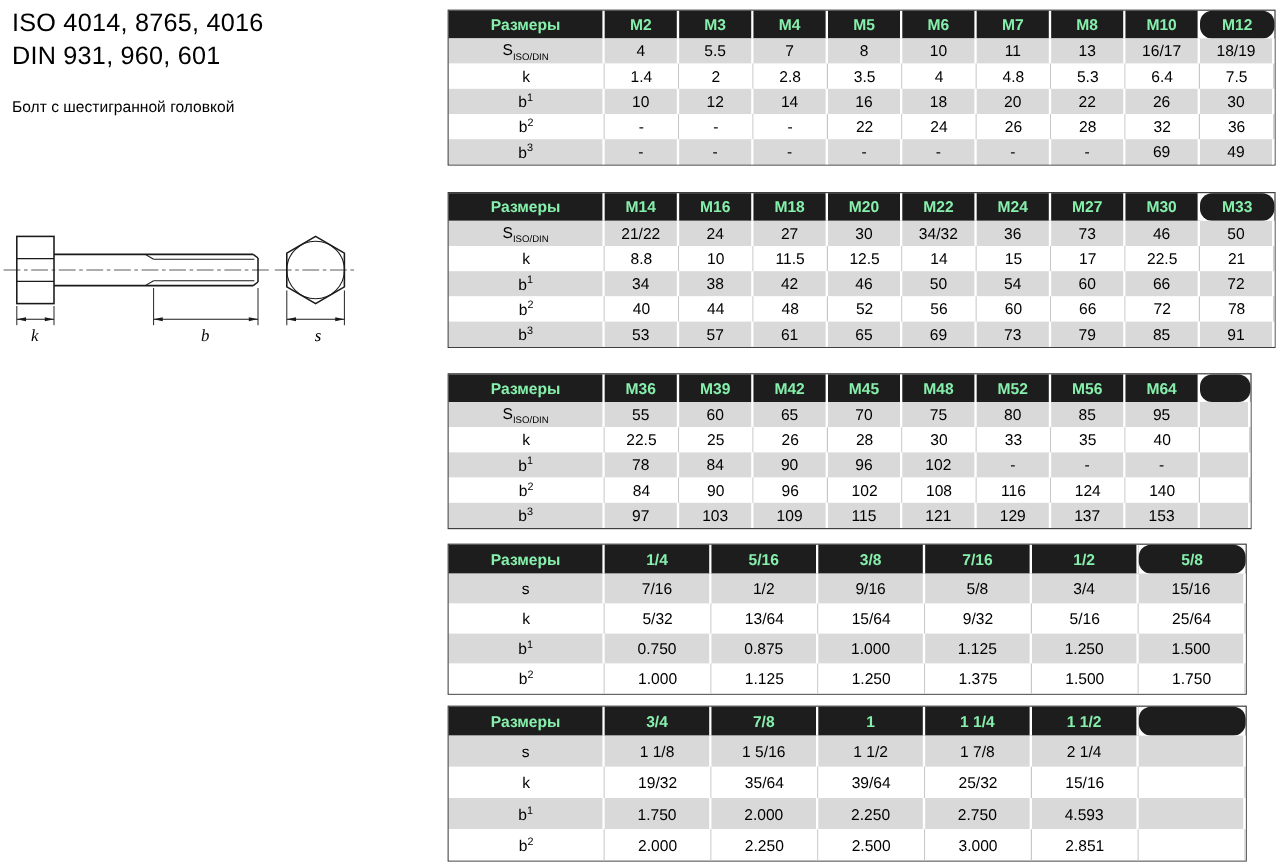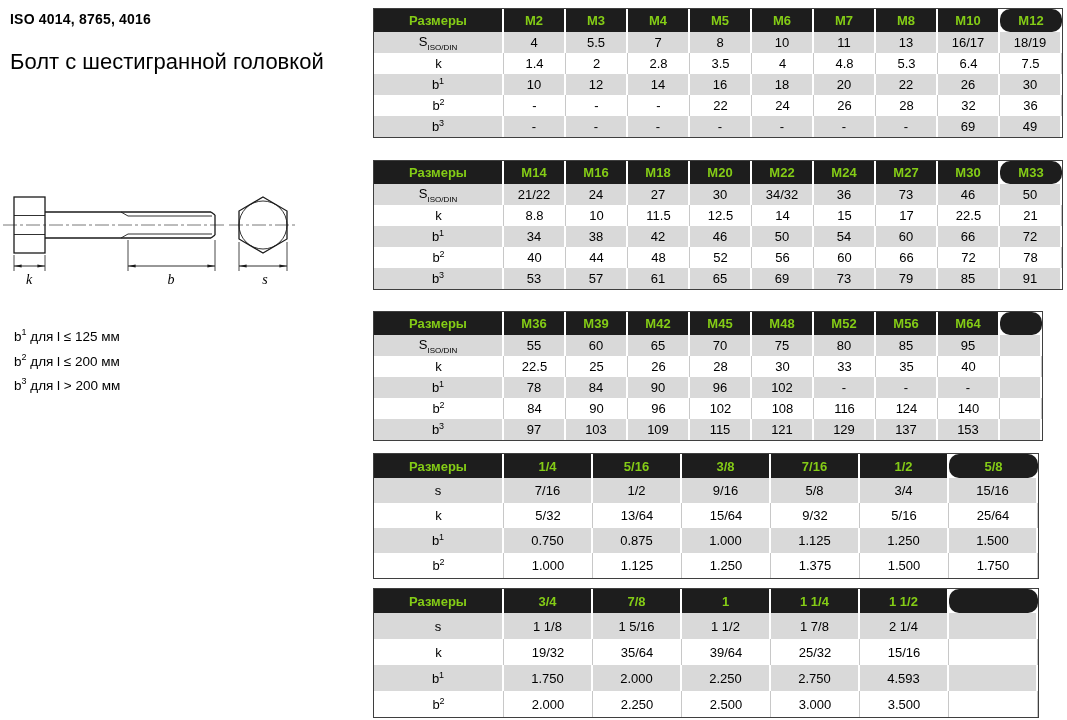--- a/index.html
+++ b/index.html
@@ -2,39 +2,39 @@
 <html style="--header-bg: #1d1d1d; --row-gray: #d9d9d9;"><head>
 <meta charset="utf-8">
 <style>
   * { margin:0; padding:0; box-sizing:border-box; }
   html,body { width:1067px; height:720px; background:#fff; color:#000;
               font-family:"Liberation Sans", sans-serif; }
   .page { position:relative; width:1067px; height:720px; overflow:hidden; background:#fff; }
 
   
   .left { position:absolute; left:10px; top:6px; width:362px; height:710px; }
-  .title { font-size:14px; font-weight:bold; line-height:27px; letter-spacing:.2px; }
-  .subtitle { margin-top:17px; font-size:22px; line-height:24px; }
+  .title { font-size:21px; font-weight:normal; line-height:27px; letter-spacing:.2px; }
+  .subtitle { margin-top:17px; font-size:13px; line-height:24px; }
   .drawing { position:absolute; left:-9px; top:186px; }
   svg .ln   { stroke:#1a1a1a; stroke-width:1.3; fill:none; }
   svg .thin { stroke:#1a1a1a; stroke-width:.9;  fill:none; }
   svg .ext  { stroke:#1a1a1a; stroke-width:.8;  fill:none; }
   svg .dimln{ stroke:#1a1a1a; stroke-width:.9;  fill:none; }
   svg .center { stroke:#555; stroke-width:.8; fill:none; stroke-dasharray:14 3 3 3; }
   svg text { font-family:"Liberation Serif", serif; font-style:italic; font-size:14px; fill:#000; }
   .notes { position:absolute; left:4px; top:316px; font-size:13.5px; line-height:21px; }
   .notes sup { font-size:9px; }
 
   
   .tables { position:absolute; left:373px; top:8px; }
   table.dim { border-collapse:separate; border-spacing:0; table-layout:fixed;
               border:1px solid #3f3f3f; }
   .dim th, .dim td { padding:0; text-align:center; vertical-align:middle;
                      overflow:hidden; white-space:nowrap; font-size:13px; }
-  .dim thead th { background:var(--header-bg,#1d1d1d); color:#84cc16; font-weight:bold;
+  .dim thead th { background:var(--header-bg,#1d1d1d); color:#86efac; font-weight:bold;
                   border-right:2px solid #fff; }
   .dim thead th:last-child { border-right:0;border-radius:10px; }
   .dim tbody tr.gray td  { background:var(--row-gray,#d9d9d9); border-right:2px solid #fff; }
   .dim tbody tr.white td { background:#fff; border-right:1px solid #c8c8c8; }
   .dim tbody td:last-child { border-right:0; }
   .dim sub.iso { font-size:8px; }
   .dim sup { font-size:9px; }
 
   .metric { width:688px; }
   .dim.t3 { width:668px; }
@@ -56,20 +56,21 @@
   .t5 { margin-top:9px; }
 </style>
 </head>
 <body>
 
 <div class="page">
 
   <div class="left">
     <div class="title">
       <div>ISO 4014, 8765, 4016</div>
+      <div>DIN 931, 960, 601</div>
     </div>
     <div class="subtitle">
       <div>Болт с шестигранной головкой</div>
     </div>
 
     <svg class="drawing" width="330" height="110" viewBox="0 0 330 110">
       <defs>
         <marker id="arrow" viewBox="0 0 10 10" refX="9.5" refY="5" markerWidth="10" markerHeight="10" orient="auto-start-reverse">
           <path d="M1,3.2 L9.5,5 L1,6.8 Z" fill="#1a1a1a"></path>
         </marker>
@@ -117,25 +118,20 @@
       </g>
 
       <g>
         <line class="ext" x1="238" y1="50" x2="238" y2="79"></line>
         <line class="ext" x1="286" y1="50" x2="286" y2="79"></line>
         <line class="dimln" x1="238" y1="74" x2="286" y2="74" marker-start="url(#arrow)" marker-end="url(#arrow)"></line>
         <text x="264" y="92" text-anchor="middle">s</text>
       </g>
     </svg>
 
-    <div class="notes">
-        <div><span>b</span><sup>1</sup><span> для l ≤ 125 мм</span></div>
-        <div><span>b</span><sup>2</sup><span> для l ≤ 200 мм</span></div>
-        <div><span>b</span><sup>3</sup><span> для l &gt; 200 мм</span></div>
-      </div>
   </div>
 
   <div class="tables">
       <table class="dim metric t123 t1">
         <colgroup>
           <col class="c-label">
           <col class="c-data">
           <col class="c-data">
           <col class="c-data">
           <col class="c-data">
@@ -510,19 +506,19 @@
             <td>2.750</td>
             <td>4.593</td>
             <td></td>
           </tr>
           <tr class="white">
             <td><span>b</span><sup>2</sup></td>
             <td>2.000</td>
             <td>2.250</td>
             <td>2.500</td>
             <td>3.000</td>
-            <td>3.500</td>
+            <td>2.851</td>
             <td></td>
           </tr>
         </tbody>
       </table>
     </div>
 </div>
 
 </body></html>

